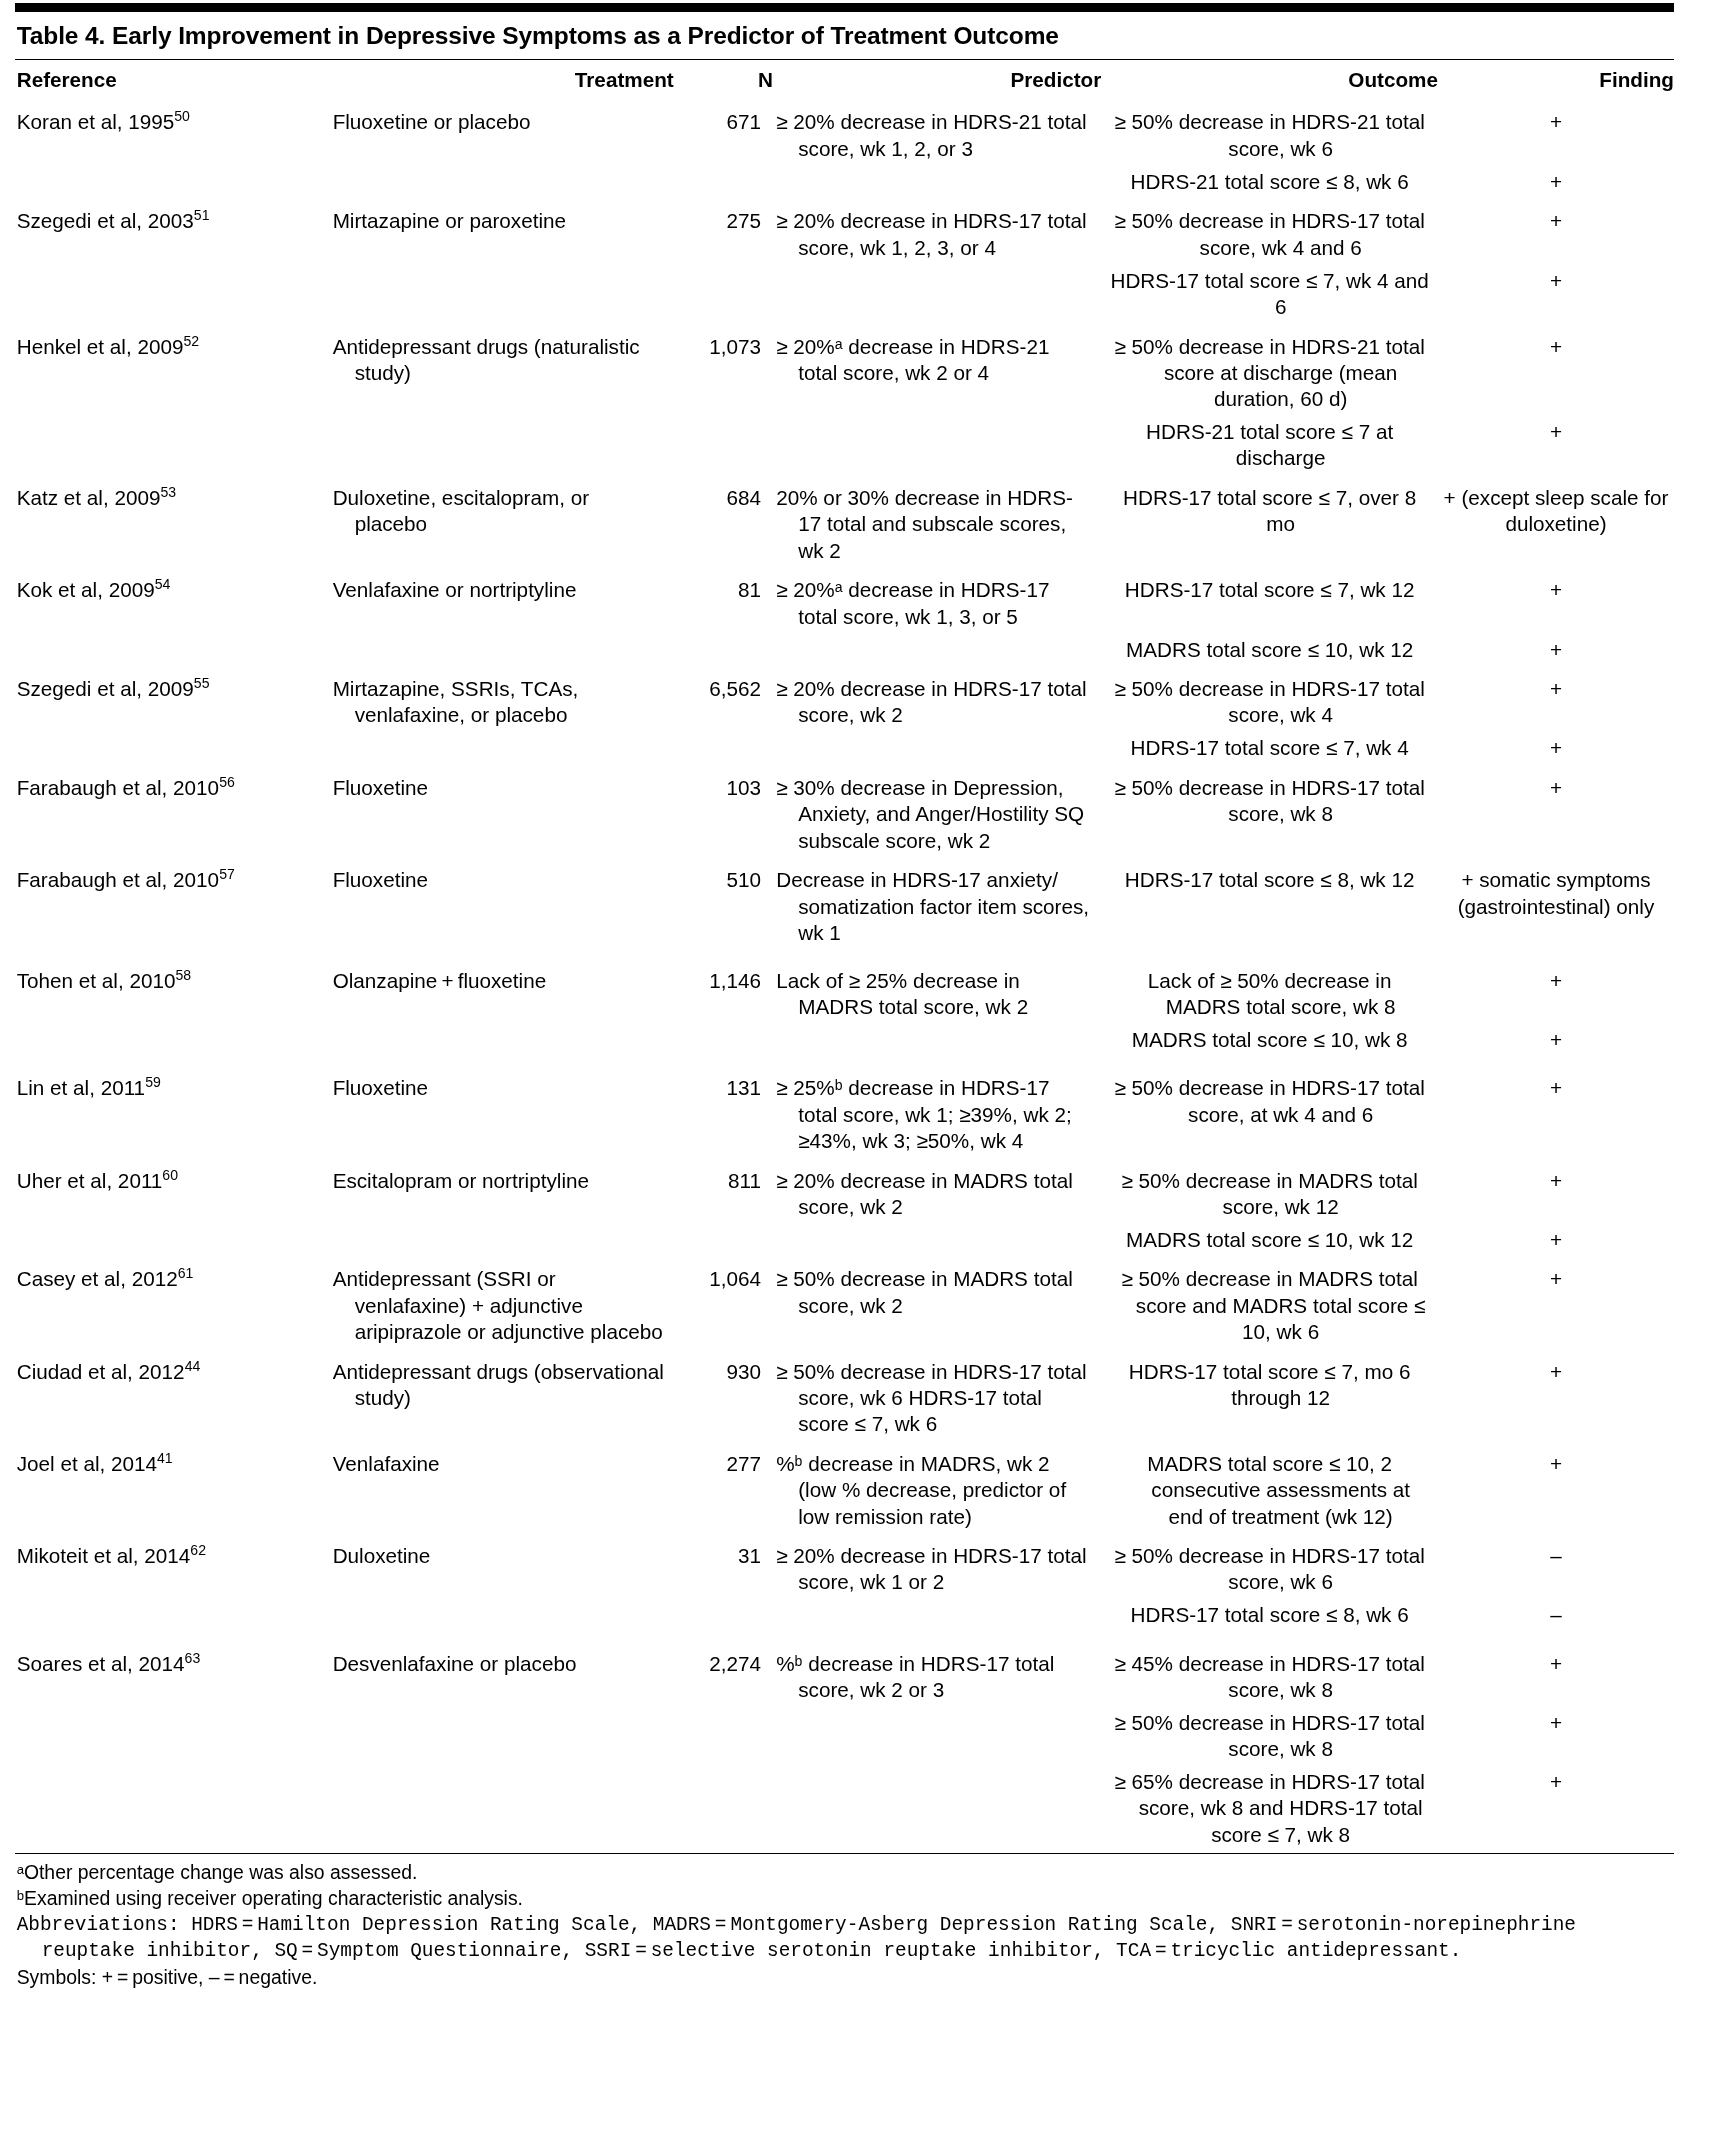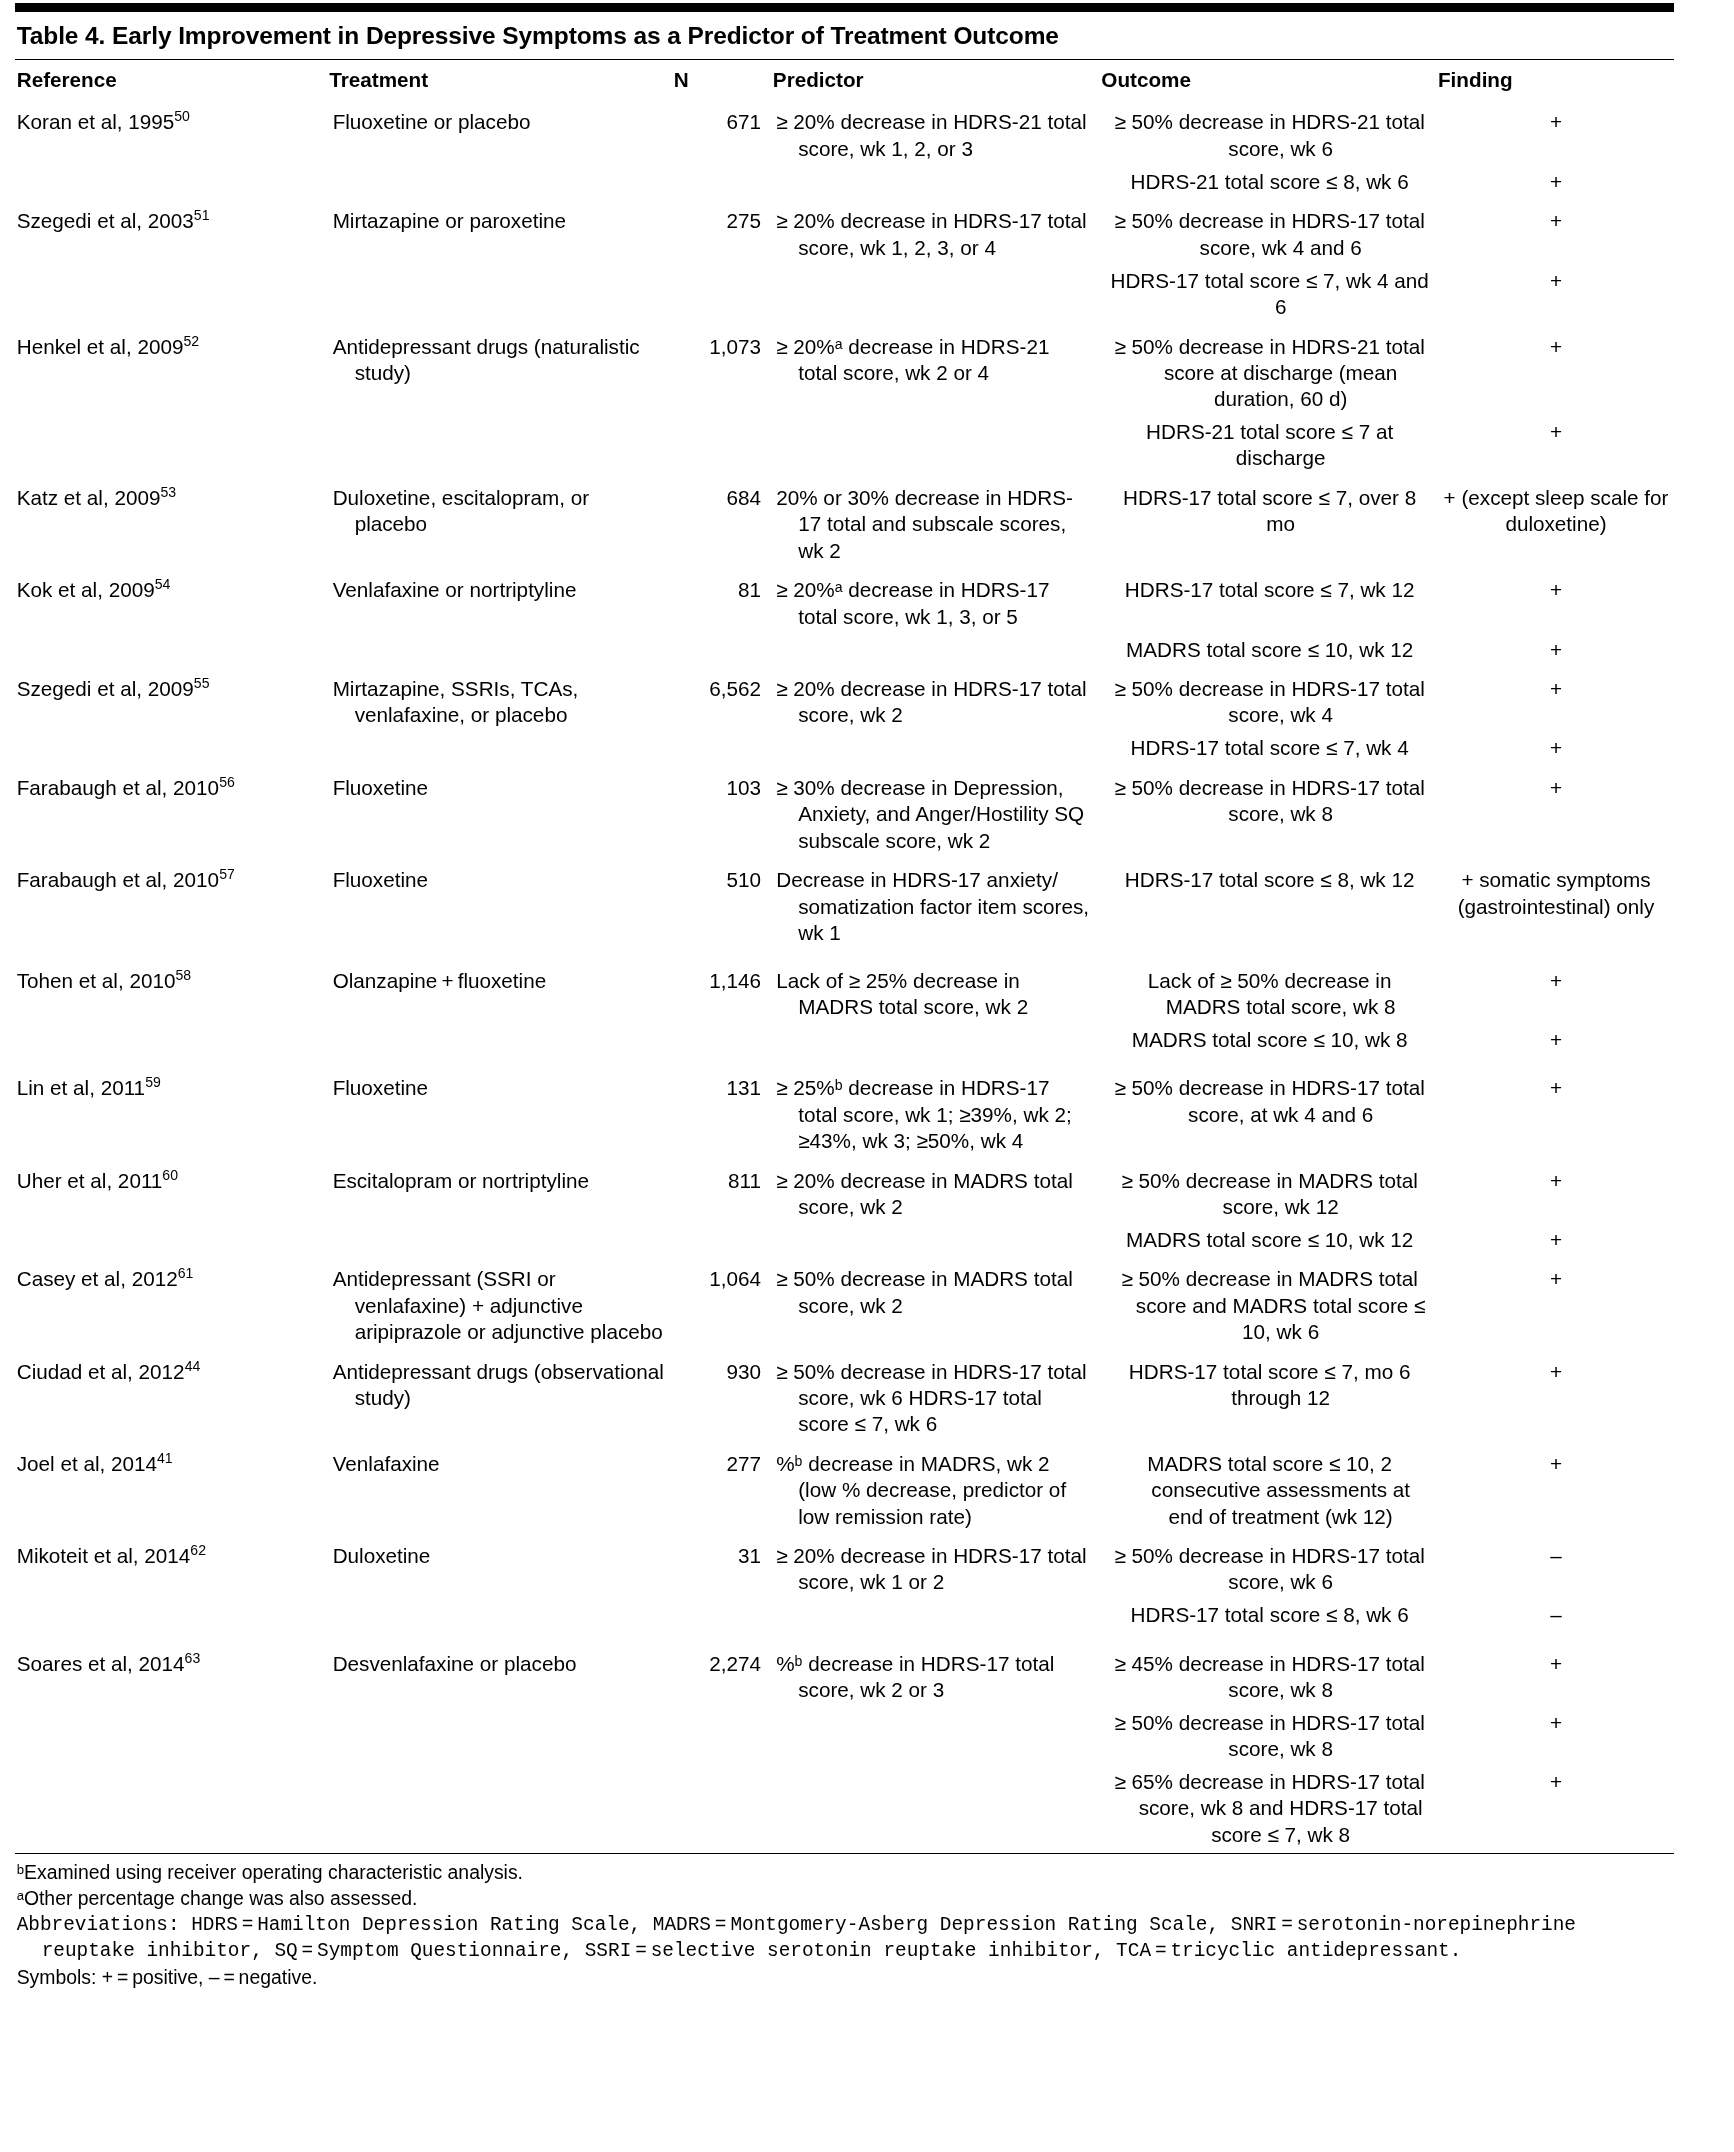--- a/index.html
+++ b/index.html
@@ -46,21 +46,21 @@
   table.tbl col.c-out      { width: 346px; }
   table.tbl col.c-find     { width: 240px; }
 
   thead th {
     font-weight: bold;
     font-size: 20.7px;
     padding: 6.7px 0 7.6px 0;
     vertical-align: bottom;
   }
   thead th.left   { text-align: left; padding-left: 1.7px;}
-  thead th.center { text-align: left; }
+  thead th.center { text-align: right; }
 
   tbody td {
     vertical-align: top;
     padding: 5px 8.4px 5px 0;
   }
   td.ref    { padding-left: 1.7px; }
   td.treat  { padding-left: 3.4px; }
   td.n      { text-align: right; padding-right: 11.8px; white-space: nowrap;}
   td.pred   { padding-left: 3.4px; }
   td.out    { padding-left: 8.4px; }
@@ -468,20 +468,20 @@
           </td>
         <td class="find">+</td>
       </tr>
 
     </tbody>
   </table>
 
   <div class="bottom-rule"></div>
 
   <div class="footnotes">
+    <div>ᵃOther percentage change was also assessed.</div>
     <div>ᵇExamined using receiver operating characteristic analysis.</div>
-    <div>ᵃOther percentage change was also assessed.</div>
     <div class="fn-ind">Abbreviations: HDRS = Hamilton Depression Rating Scale, MADRS = Montgomery-Asberg Depression Rating Scale, SNRI = serotonin-norepinephrine reuptake inhibitor, SQ = Symptom Questionnaire, SSRI = selective serotonin reuptake inhibitor, TCA = tricyclic antidepressant.</div>
     <div>Symbols: + = positive, – = negative.</div>
   </div>
 
 </div>
 
 
 </body></html>

